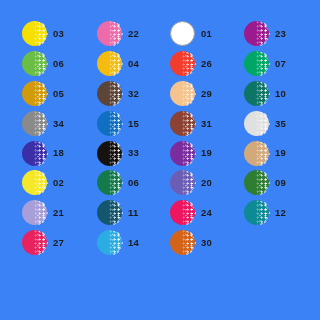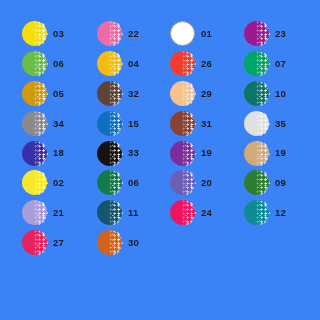--- a/index.html
+++ b/index.html
@@ -297,20 +297,27 @@
         <span class="chip-label">12</span>
       </div>
       <div class="swatch-cell">
         <div class="chip" style="--c: #E8225E;">
           <span class="speckle"></span>
           <span class="erode"></span>
         </div>
         <span class="chip-label">27</span>
       </div>
       <div class="swatch-cell">
+        <div class="chip" style="--c: #29ADE3;">
+          <span class="speckle"></span>
+          <span class="erode"></span>
+        </div>
+        <span class="chip-label">14</span>
+      </div>
+      <div class="swatch-cell">
         <div class="chip" style="--c: #D4631A;">
           <span class="speckle"></span>
           <span class="erode"></span>
         </div>
         <span class="chip-label">30</span>
       </div>
     </div>
 </div>
 
 </body></html>

